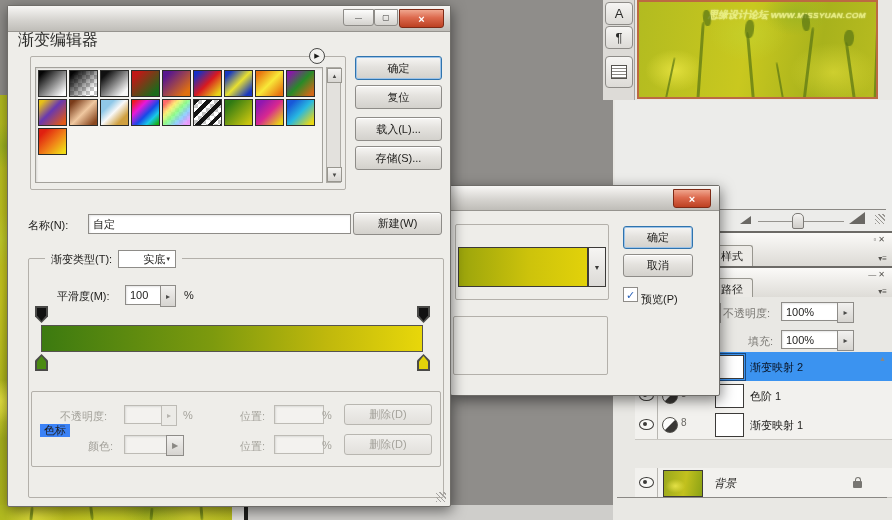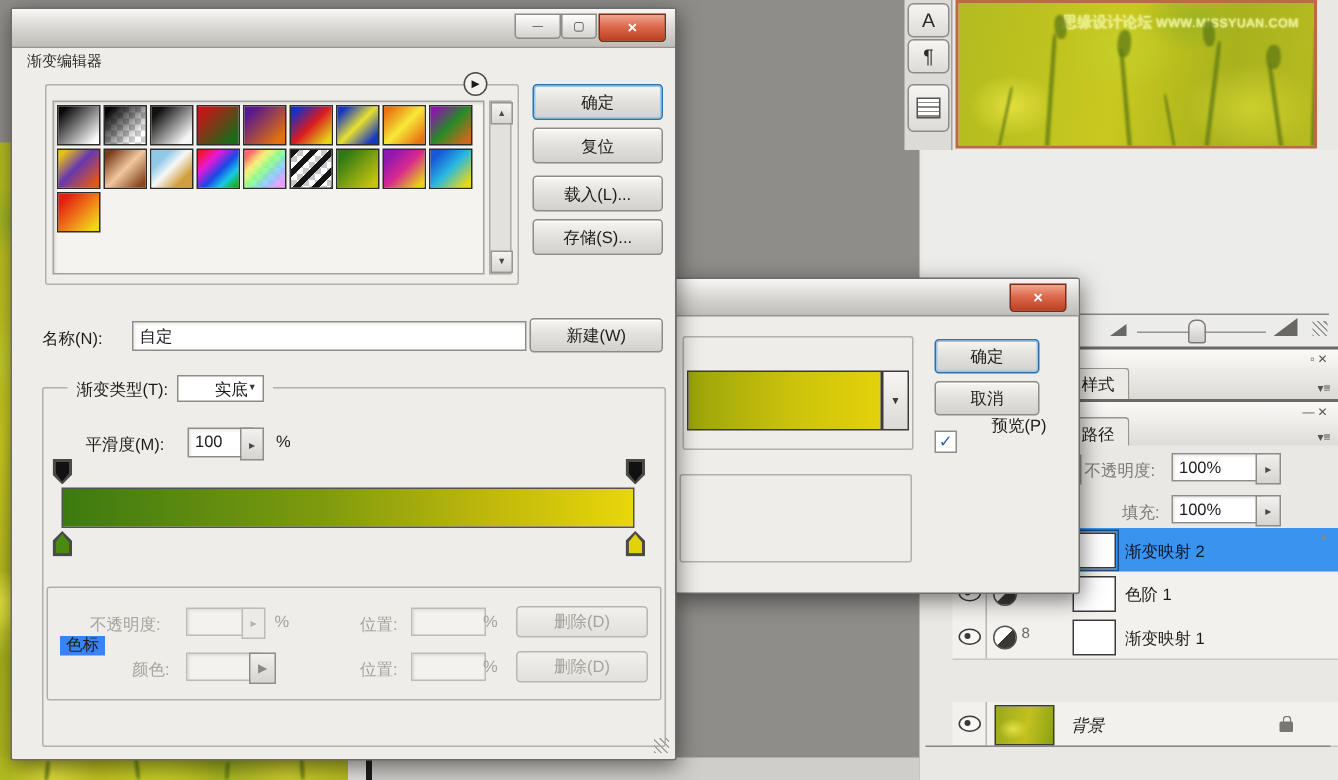--- a/index.html
+++ b/index.html
@@ -33,21 +33,21 @@
   .checker{background-image:
     linear-gradient(45deg,#c9c9c9 25%,transparent 25%,transparent 75%,#c9c9c9 75%),
     linear-gradient(45deg,#c9c9c9 25%,transparent 25%,transparent 75%,#c9c9c9 75%);
     background-size:8px 8px;background-position:0 0,4px 4px;background-color:#fff;}
   
   .dialog{position:absolute;background:#eeede9;border:1px solid #6f6d69;
     box-shadow:1px 4px 14px rgba(0,0,0,.5);border-radius:2px;}
   .titlebar{position:absolute;left:0;top:0;right:0;height:25px;
     background:linear-gradient(#f8f7f5,#d6d4d0 55%,#bfbdb8);
     border-bottom:1px solid #96948f;display:flex;align-items:center;}
-  .title-text{margin-left:10px;font-size:10px;color:#2a2a28;margin-top:44px;}
+  .title-text{margin-left:10px;font-size:16px;color:#2a2a28;margin-top:44px;}
   .winbtn{position:absolute;display:flex;align-items:center;justify-content:center;
     border:1px solid #88868255;border-radius:0 0 3px 3px;height:15px;top:3px;
     background:linear-gradient(#fdfdfc,#d4d2ce);color:#3a3a38;font-size:9px;border:1px solid #8e8c88;}
   .winbtn.close{background:linear-gradient(#f0a68e,#dd6a4e 45%,#bc4022);color:#fff;
     border:1px solid #7e2a16;font-weight:bold;font-size:11px;}
   
   .preset-well{position:absolute;left:4px;top:10px;width:288px;height:116px;
     background:#f4f3f0;border:1px solid #a3a19b;box-shadow:inset 1px 1px 2px rgba(0,0,0,.12);
     display:flex;flex-wrap:wrap;align-content:flex-start;padding:2px;box-sizing:border-box;gap:2px;}
   .swatch{width:29px;height:27px;border:1px solid #2c2c2a;box-sizing:border-box;}
@@ -191,21 +191,21 @@
 </div>
 
 <div class="abs" style="left:603px;top:0;width:31px;height:100px;background:#dddbd7;border-right:1px solid #a5a3a0;">
   <div class="strip-btn" style="top:2px;height:21px;">A</div>
   <div class="strip-btn" style="top:26px;height:21px;">¶</div>
   <div class="strip-btn" style="top:56px;height:30px;">
     <span style="display:block;width:14px;height:12px;border:1px solid #55534f;background:repeating-linear-gradient(#fff 0 2px,#8a8884 2px 3px);"></span>
   </div>
 </div>
 
-<div class="abs meadow" id="canvas-top" style="left:637px;top:0;width:241px;height:99px;border:2px solid #bc6a42;box-sizing:border-box;">
+<div class="abs meadow" id="canvas-top" style="left:637px;top:0;width:241px;height:99px;border:2px solid #bc6a42;box-sizing:border-box;font-style:italic;">
   <div class="watermark">
     <span>思缘设计论坛</span>
     <span class="url">WWW.MISSYUAN.COM</span>
   </div>
 <div class="stalk" style="left: 60px; top: 20px; width: 3px; height: 80px; transform: rotate(4deg);"></div>
     <div class="stalk" style="left: 64px; top: 8px; width: 8px; height: 16px; transform: rotate(-6deg);"></div>
     <div class="stalk" style="left: 110px; top: 30px; width: 3px; height: 70px; transform: rotate(-5deg);"></div>
     <div class="stalk" style="left: 106px; top: 18px; width: 9px; height: 18px; transform: rotate(5deg);"></div>
     <div class="stalk" style="left: 168px; top: 25px; width: 3px; height: 75px; transform: rotate(7deg);"></div>
     <div class="stalk" style="left: 163px; top: 12px; width: 8px; height: 17px; transform: rotate(-4deg);"></div>
@@ -238,21 +238,21 @@
       <span>▼</span>
     </div>
   </div>
 
   <div class="btn focused" style="left:172px;top:40px;width:68px;height:21px;">确定</div>
   <div class="btn" style="left:172px;top:68px;width:68px;height:21px;">取消</div>
 
   <div class="abs" style="left:172px;top:101px;width:13px;height:13px;background:#fff;border:1px solid #8e8c88;display:flex;align-items:center;justify-content:center;">
     <span style="color:#2a62b8;font-size:11px;font-weight:bold;line-height:10px;">✓</span>
   </div>
-  <div class="lbl" style="left:190px;top:90px;margin-left:20px;">预览(P)</div>
+  <div class="lbl" style="left:190px;top:106px;">预览(P)</div>
 
   <div class="groupbox" style="left:2px;top:130px;width:153px;height:57px;"></div>
 </div>
 
 <div class="dialog" style="left:7px;top:5px;width:442px;height:500px;z-index:30;">
   <div class="titlebar">
     <span class="title-text">渐变编辑器</span>
   </div>
   <div class="winbtn" style="right:76px;width:29px;">
     <span style="font-size:7px;">—</span>

